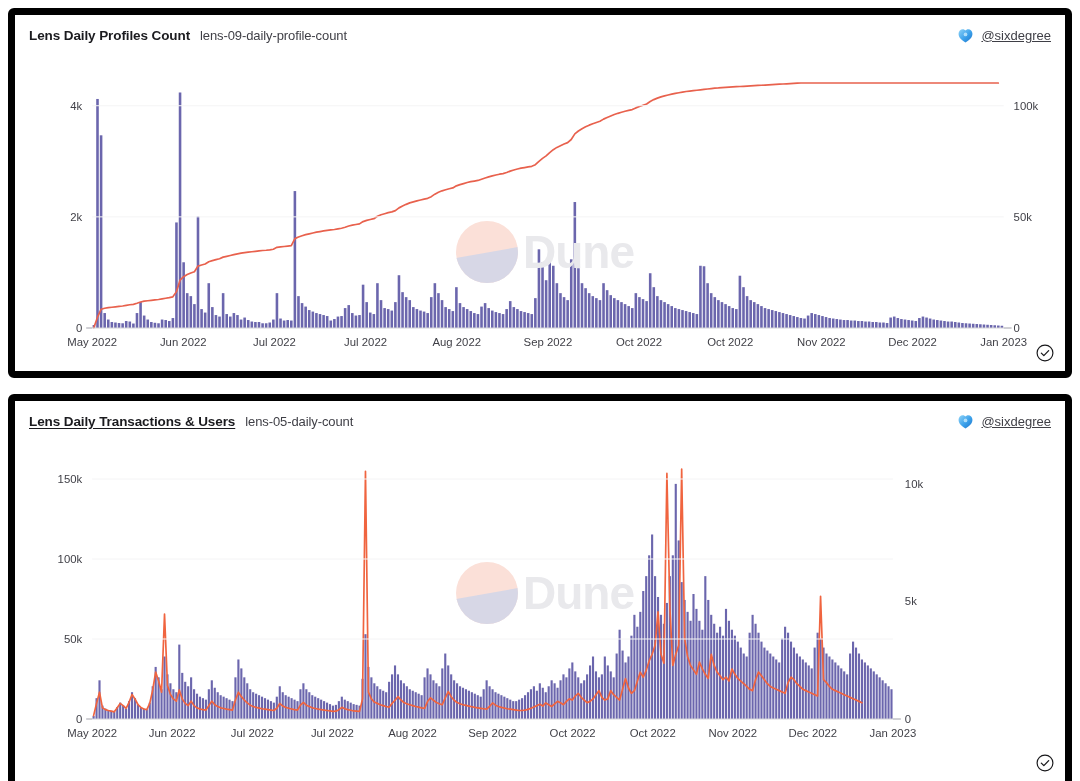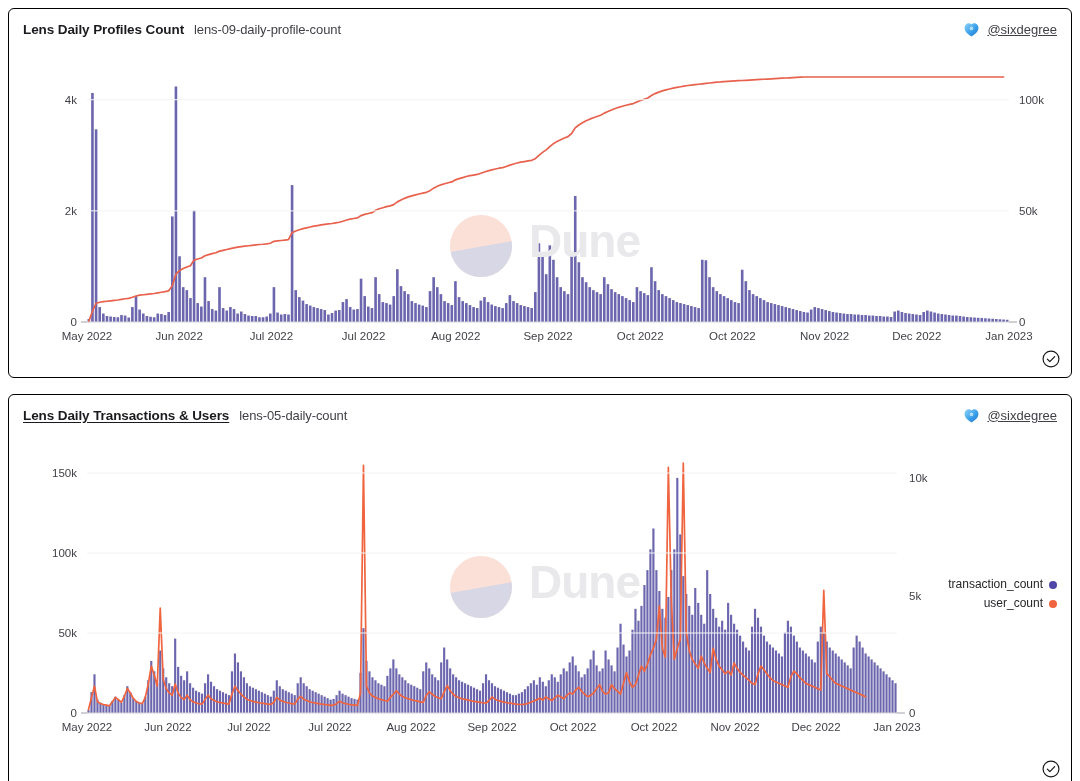--- a/index.html
+++ b/index.html
@@ -8,21 +8,21 @@
     background:#ffffff;
     font-family:"Liberation Sans", sans-serif;
     -webkit-font-smoothing:antialiased;
     overflow:hidden;
   }
   .page{width:1080px;height:781px;position:relative;box-sizing:border-box;padding:8px 8px 0 8px;}
 
   .card{
     position:relative;
     background:#ffffff;
-    border:1px solid #000000;
+    border:7px solid #000000;
     border-radius:6px;
     box-sizing:border-box;
     overflow:hidden;
   }
   #card-profiles{height:370px;margin-bottom:16px;}
   #card-transactions{height:394px;}
 
   .card-header{
     position:relative;
     height:40px;
@@ -60,21 +60,21 @@
     text-align:right;
     font-size:12px;
     color:#27272a;
     line-height:19px;
   }
   .legend-row{display:flex;align-items:center;justify-content:flex-end;gap:6px;}
   .dot{width:8px;height:8px;border-radius:50%;display:inline-block;}
 
   .watermark{
     position:absolute;
-    display:flex;align-items:flex-start;gap:16px;
+    display:flex;align-items:center;gap:4px;
     pointer-events:none;
     user-select:none;
   }
   .wm-text{
     font-size:46px;font-weight:bold;color:#e9e9ec;letter-spacing:-1px;
     font-family:"Liberation Sans", sans-serif;
   }
 
   .check-corner{
     position:absolute;right:10px;bottom:8px;
@@ -432,30 +432,20 @@
               <circle cx="32" cy="32" r="31"></circle>
             </clipPath>
           <g clip-path="url(#cp2)">
             <rect x="-10" y="-10" width="90" height="90" fill="#fbe0d8"></rect>
             <polygon points="-10,40 80,24 80,80 -10,80" fill="#d7d7e6"></polygon>
           </g>
         </svg>
         <span class="wm-text">Dune</span>
       </div>
 
-      <div class="legend">
-        <div class="legend-row">
-          <span>transaction_count</span>
-          <span class="dot" id="lg0" style="background: rgb(79, 70, 168);"></span>
-        </div>
-        <div class="legend-row">
-          <span>user_count</span>
-          <span class="dot" id="lg1" style="background: rgb(240, 100, 63);"></span>
-        </div>
-      </div>
 
       <svg viewBox="0 0 1062 325" preserveAspectRatio="none">
         <g id="c1-bars">
             <rect x="78.42" y="275.02" width="2.15" height="2.98" fill="#6b66ad"></rect>
             <rect x="81.41" y="257.17" width="2.15" height="20.83" fill="#6b66ad"></rect>
             <rect x="84.40" y="239.31" width="2.15" height="38.69" fill="#6b66ad"></rect>
             <rect x="87.39" y="264.61" width="2.15" height="13.39" fill="#6b66ad"></rect>
             <rect x="90.37" y="267.58" width="2.15" height="10.42" fill="#6b66ad"></rect>
             <rect x="93.36" y="269.07" width="2.15" height="8.93" fill="#6b66ad"></rect>
             <rect x="96.35" y="269.82" width="2.15" height="8.18" fill="#6b66ad"></rect>

